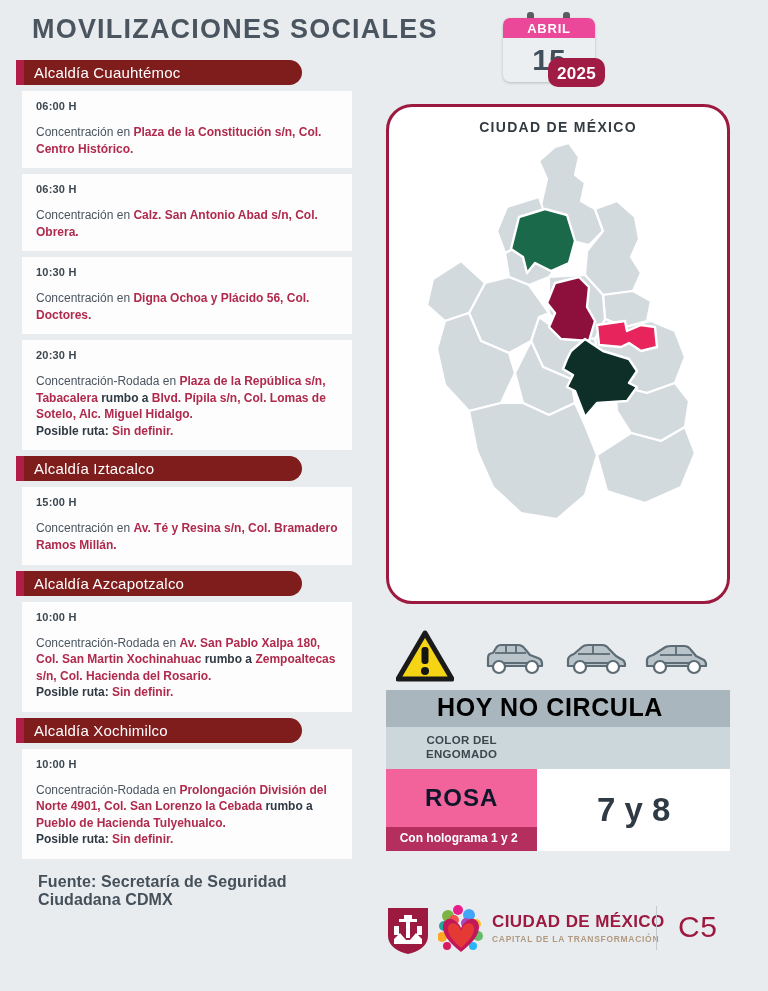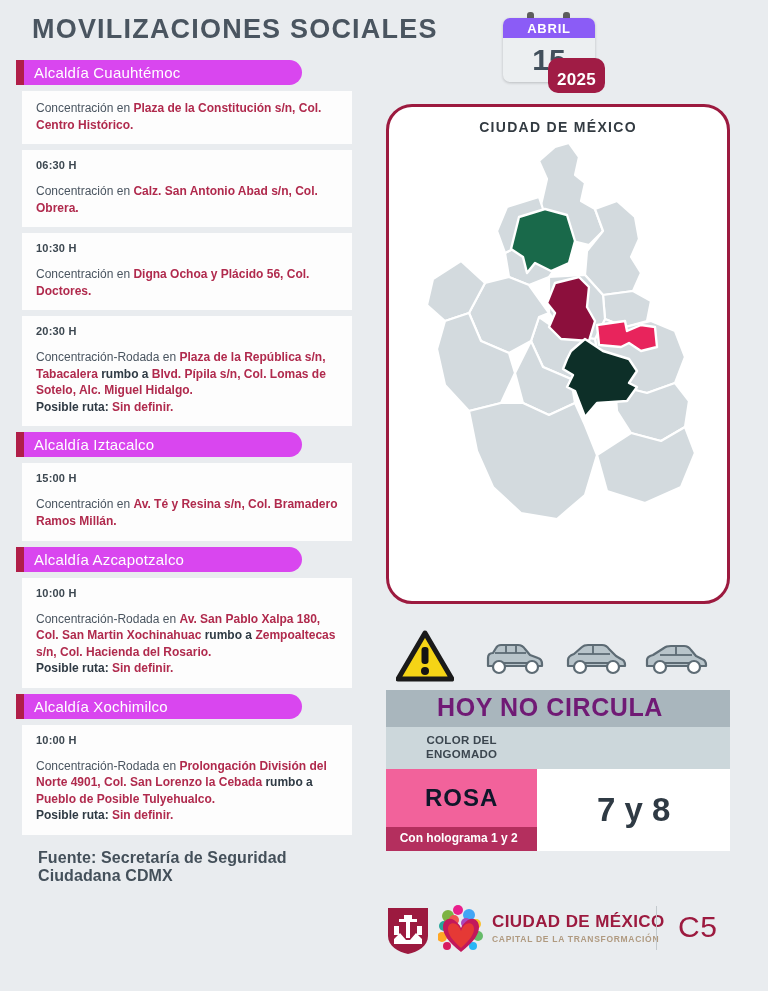--- a/index.html
+++ b/index.html
@@ -23,41 +23,41 @@
   .cal-peg { position: absolute; top: 0px; width: 7px; height: 11px; background: #5d5d5d; border-radius: 3px; }
   .cal-peg.l { left: 24px; }
   .cal-peg.r { left: 60px; }
   .cal-body {
     position: absolute; top: 6px; left: 0; width: 92px; height: 64px;
     background: #eceff1; border-radius: 7px;
     box-shadow: 0 1px 3px rgba(0,0,0,.2);
     overflow: hidden;
   }
   .cal-head {
-    height: 20px; background: #8b5cf6; color: #ffffff;
+    height: 20px; background: #ec4899; color: #ffffff;
     font-size: 13px; font-weight: bold; letter-spacing: .8px;
     display: flex; align-items: center; justify-content: center;
   }
   .cal-day {
     height: 44px; display: flex; align-items: center; justify-content: center;
     font-size: 30px; font-weight: bold; color: #42505c;
   }
   .cal-year {
     position: absolute; left: 45px; top: 46px;
     background: #a01c45; color: #fff;
     font-size: 17px; font-weight: bold;
-    padding: 12px 9px 3px 9px; border-radius: 10px;
+    padding: 6px 9px 3px 9px; border-radius: 10px;
     letter-spacing: .3px;
   }
 
   
   .left-col { position: absolute; left: 22px; top: 60px; width: 330px; }
   .borough-pill {
     position: relative; height: 25px; width: 280px;
-    background: #d946ef; color: #fff;
+    background: #7f1d1d; color: #fff;
     border-radius: 0 14px 14px 0;
     display: flex; align-items: center;
     padding-left: 12px;
     font-size: 15px; letter-spacing: .2px;
     margin-bottom: 6px;
   }
   .borough-pill::before {
     content: ""; position: absolute; left: -6px; top: 0;
     width: 8px; height: 25px; background: #b01e48;
   }
@@ -90,21 +90,21 @@
   }
   .map-svg { position: absolute; left: 0; top: 28px; width: 338px; height: 460px; }
 
   
   .hnc { position: absolute; left: 386px; top: 628px; width: 344px; }
   .hnc-icons { position: relative; height: 62px; }
   .warn-tri { position: absolute; left: 10px; top: 2px; }
   .car { position: absolute; top: 14px; }
   .car1 { left: 96px; } .car2 { left: 178px; } .car3 { left: 258px; }
   .hnc-title {
-    background: #a9b6bd; color: #701a75;
+    background: #a9b6bd; color: #000000;
     font-size: 25px; font-weight: bold; text-align: center;
     letter-spacing: .6px; padding: 3px 16px 5px 0;
   }
   .hnc-labels { display: flex; background: #ccd7db; }
   .hnc-lab {
     text-align: center; padding: 6px 2px 7px 2px;
     font-size: 11.5px; font-weight: bold; color: #3b464f;
     line-height: 1.25; letter-spacing: .3px;
   }
   .hnc-lab.a { width: 44%; }
@@ -151,20 +151,21 @@
       <div class="cal-day">15</div>
     </div>
     <div class="cal-year">2025</div>
   </div>
 
   <div class="left-col" id="left-col">
       <div class="borough-pill">
         <span>Alcaldía Cuauhtémoc</span>
       </div>
       <div class="event-card">
+        <div class="ev-time">06:00 H</div>
         <div class="ev-text"><span>Concentración</span><span> en </span><span class="hl">Plaza de la Constitución s/n, Col. Centro Histórico.</span></div>
       </div>
       <div class="event-card">
         <div class="ev-time">06:30 H</div>
         <div class="ev-text"><span>Concentración</span><span> en </span><span class="hl">Calz. San Antonio Abad s/n, Col. Obrera.</span></div>
       </div>
       <div class="event-card">
         <div class="ev-time">10:30 H</div>
         <div class="ev-text"><span>Concentración</span><span> en </span><span class="hl">Digna Ochoa y Plácido 56, Col. Doctores.</span></div>
       </div>
@@ -184,21 +185,21 @@
       </div>
       <div class="event-card">
         <div class="ev-time">10:00 H</div>
         <div class="ev-text"><span>Concentración-Rodada</span><span> en </span><span class="hl">Av. San Pablo Xalpa 180, Col. San Martin Xochinahuac </span><span class="bk">rumbo a </span><span class="hl">Zempoaltecas s/n, Col. Hacienda del Rosario.</span><br><span class="bk">Posible ruta: </span><span class="hl">Sin definir.</span></div>
       </div>
       <div class="borough-pill">
         <span>Alcaldía Xochimilco</span>
       </div>
       <div class="event-card">
         <div class="ev-time">10:00 H</div>
-        <div class="ev-text"><span>Concentración-Rodada</span><span> en </span><span class="hl">Prolongación División del Norte 4901, Col. San Lorenzo la Cebada </span><span class="bk">rumbo a </span><span class="hl">Pueblo de Posible Tulyehualco.</span><br><span class="bk">Posible ruta: </span><span class="hl">Sin definir.</span></div>
+        <div class="ev-text"><span>Concentración-Rodada</span><span> en </span><span class="hl">Prolongación División del Norte 4901, Col. San Lorenzo la Cebada </span><span class="bk">rumbo a </span><span class="hl">Pueblo de Hacienda Tulyehualco.</span><br><span class="bk">Posible ruta: </span><span class="hl">Sin definir.</span></div>
       </div>
       <div class="source">Fuente: Secretaría de Seguridad Ciudadana CDMX</div>
     </div>
 
   <div class="map-card">
     <div class="map-title">CIUDAD DE MÉXICO</div>
     <svg class="map-svg" viewBox="0 0 338 460">
       <g stroke="#ffffff" stroke-width="2.2" stroke-linejoin="round">
 
         <path fill="#d3dade" d="M166 12 L180 8 L190 22 L186 40 L196 48 L192 66 L206 74 L214 96 L200 110 L176 104 L160 92 L152 70 L158 44 L150 26 Z"></path>

